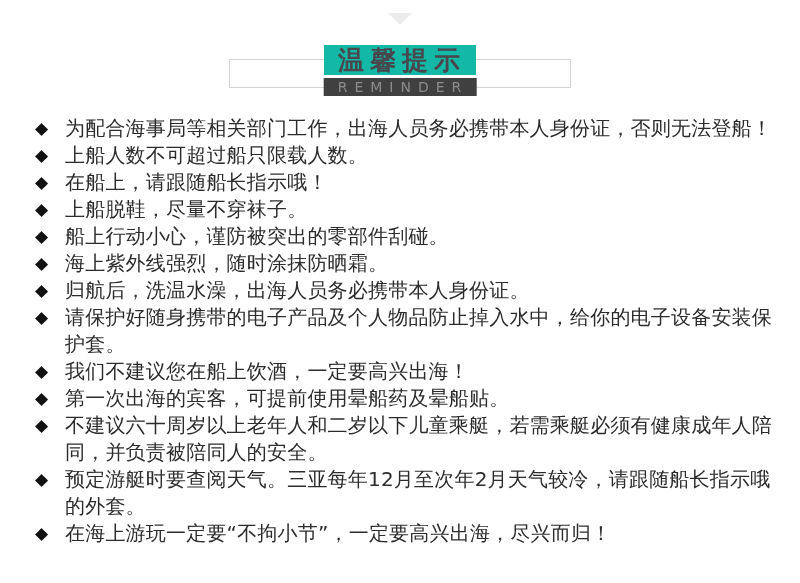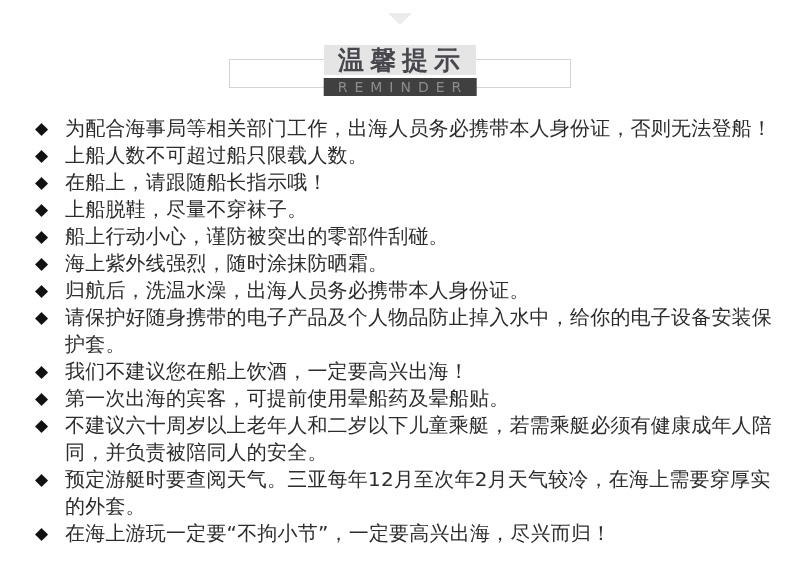--- a/index.html
+++ b/index.html
@@ -30,21 +30,21 @@
     height: 29px;
     border: 1px solid #d4d4d4;
     margin: 34px auto 0 auto;
     position: relative;
   }
   .header-title {
     position: absolute;
     top: -15px;
     left: 50%;
     transform: translateX(-50%);
-    background: #e5e5e5;
+    background: #14b8a6;
     padding: 0 10px 0 14px;
     font-size: 26px;
     font-weight: bold;
     letter-spacing: 6px;
     color: #47474d;
     white-space: nowrap;
     line-height: 30px;
   }
   .header-subtitle {
     position: absolute;
@@ -140,21 +140,21 @@
       <span class="bullet">◆</span>
       <span class="item-text">第一次出海的宾客，可提前使用晕船药及晕船贴。</span>
     </li>
     <li class="reminder-item">
       <span class="bullet">◆</span>
       <span class="item-text">不建议六十周岁以上老年人和二岁以下儿童乘艇，若需乘艇必须有健康成年人陪
 同，并负责被陪同人的安全。</span>
     </li>
     <li class="reminder-item">
       <span class="bullet">◆</span>
-      <span class="item-text">预定游艇时要查阅天气。三亚每年12月至次年2月天气较冷，在海上需要穿厚实
+      <span class="item-text">预定游艇时要查阅天气。三亚每年12月至次年2月天气较冷，请跟随船长指示哦
 的外套。</span>
     </li>
     <li class="reminder-item">
       <span class="bullet">◆</span>
       <span class="item-text">在海上游玩一定要“不拘小节”，一定要高兴出海，尽兴而归！</span>
     </li>
   </ul>
 
 </div>
 

